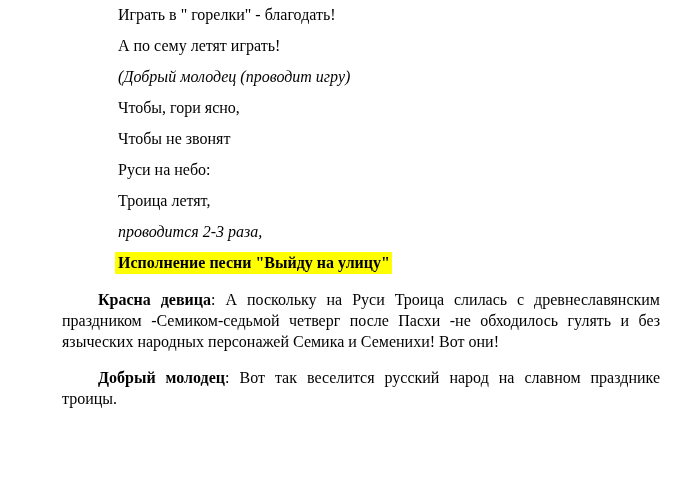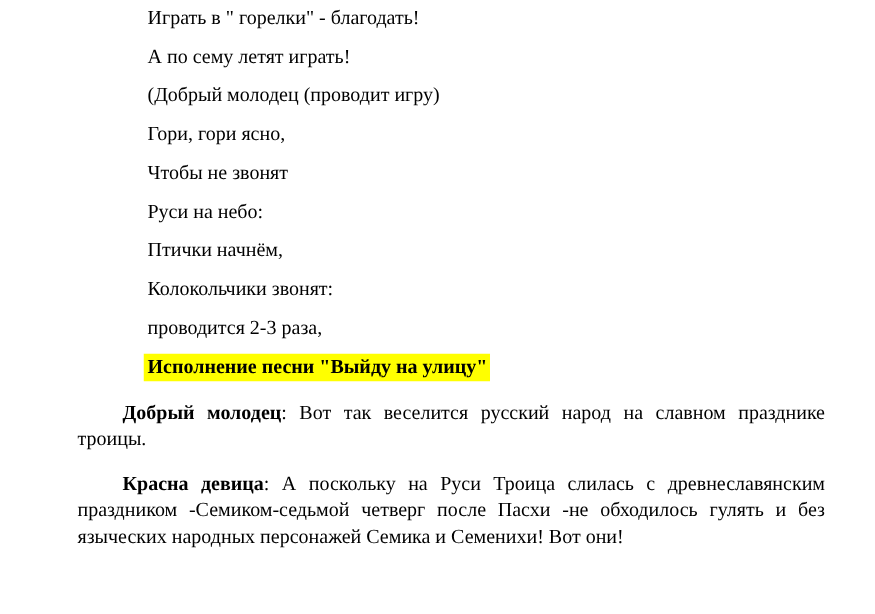--- a/index.html
+++ b/index.html
@@ -22,20 +22,21 @@
   .poem {
     margin-left: 118px;
     margin-right: 30px;
   }
   .poem p.line {
     margin: 0 0 11px 0;
     line-height: 20px;
     white-space: pre-wrap;
   }
   .poem p.line.italic {
+    font-style: italic;
   }
   .poem p.line.hl {
     font-weight: bold;
     margin-bottom: 12px;
   }
   .poem p.line.hl mark {
     background: #ffff00;
     color: #000000;
     padding: 2px 2px 3px 3px;
     margin-left: -3px;
@@ -55,27 +56,26 @@
 </style>
 </head>
 <body>
 
 <div class="page">
 
   <div class="poem">
     <p class="line"><span>Играть в " горелки" - благодать!</span></p>
     <p class="line"><span>А по сему летят играть!</span></p>
     <p class="line italic"><span>(Добрый молодец (проводит игру)</span></p>
-    <p class="line"><span>Гори, гори ясно,</span></p>
+    <p class="line"><span>Чтобы, гори ясно,</span></p>
     <p class="line"><span>Чтобы не звонят</span></p>
     <p class="line"><span>Руси на небо:</span></p>
-    <p class="line"><span>Птички начнём,</span></p>
-    <p class="line"><span>Колокольчики звонят:</span></p>
+    <p class="line"><span>Троица летят,</span></p>
     <p class="line italic"><span>проводится 2-3 раза,</span></p>
     <p class="line hl"><mark>Исполнение песни "Выйду на улицу"</mark></p>
   </div>
 
   <div class="paras">
+    <p class="para"><b>Красна девица</b><span>: А поскольку на Руси Троица слилась с древнеславянским праздником -Семиком-седьмой четверг после Пасхи -не обходилось гулять и без языческих народных персонажей Семика и Семенихи! Вот они!</span></p>
     <p class="para"><b>Добрый молодец</b><span>: Вот так веселится русский народ на славном празднике троицы.</span></p>
-    <p class="para"><b>Красна девица</b><span>: А поскольку на Руси Троица слилась с древнеславянским праздником -Семиком-седьмой четверг после Пасхи -не обходилось гулять и без языческих народных персонажей Семика и Семенихи! Вот они!</span></p>
   </div>
 
 </div>
 
 </body></html>

